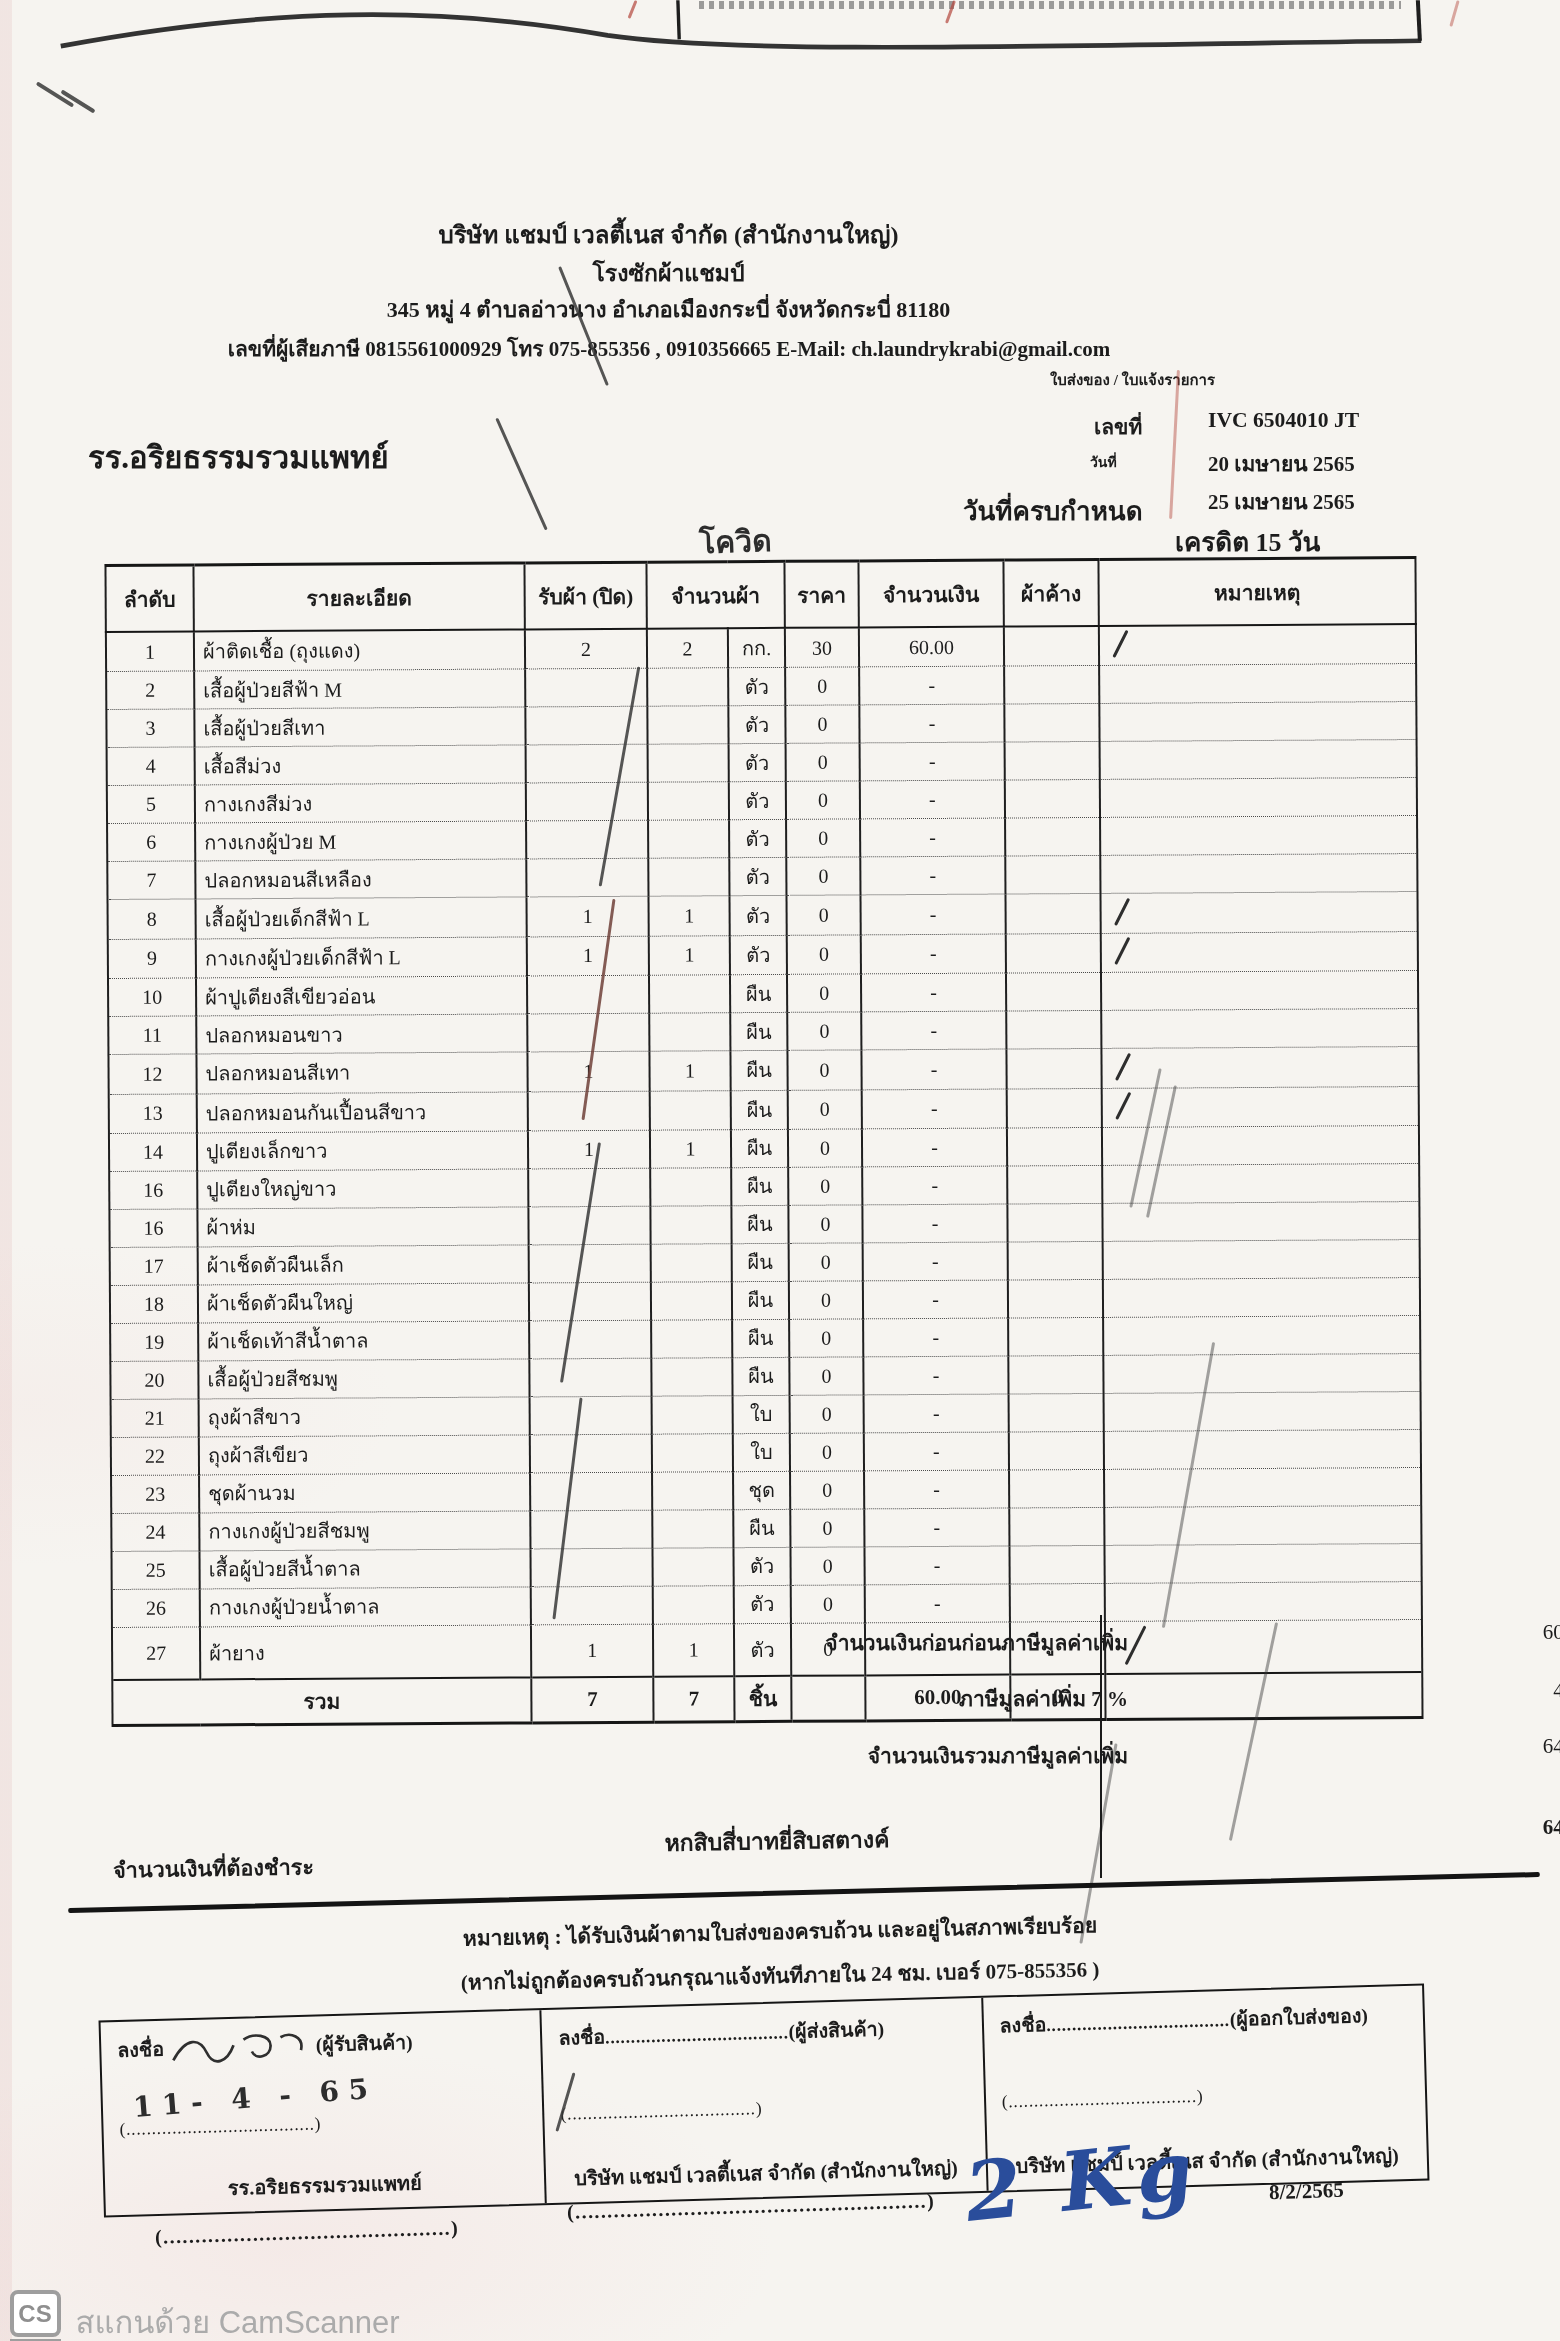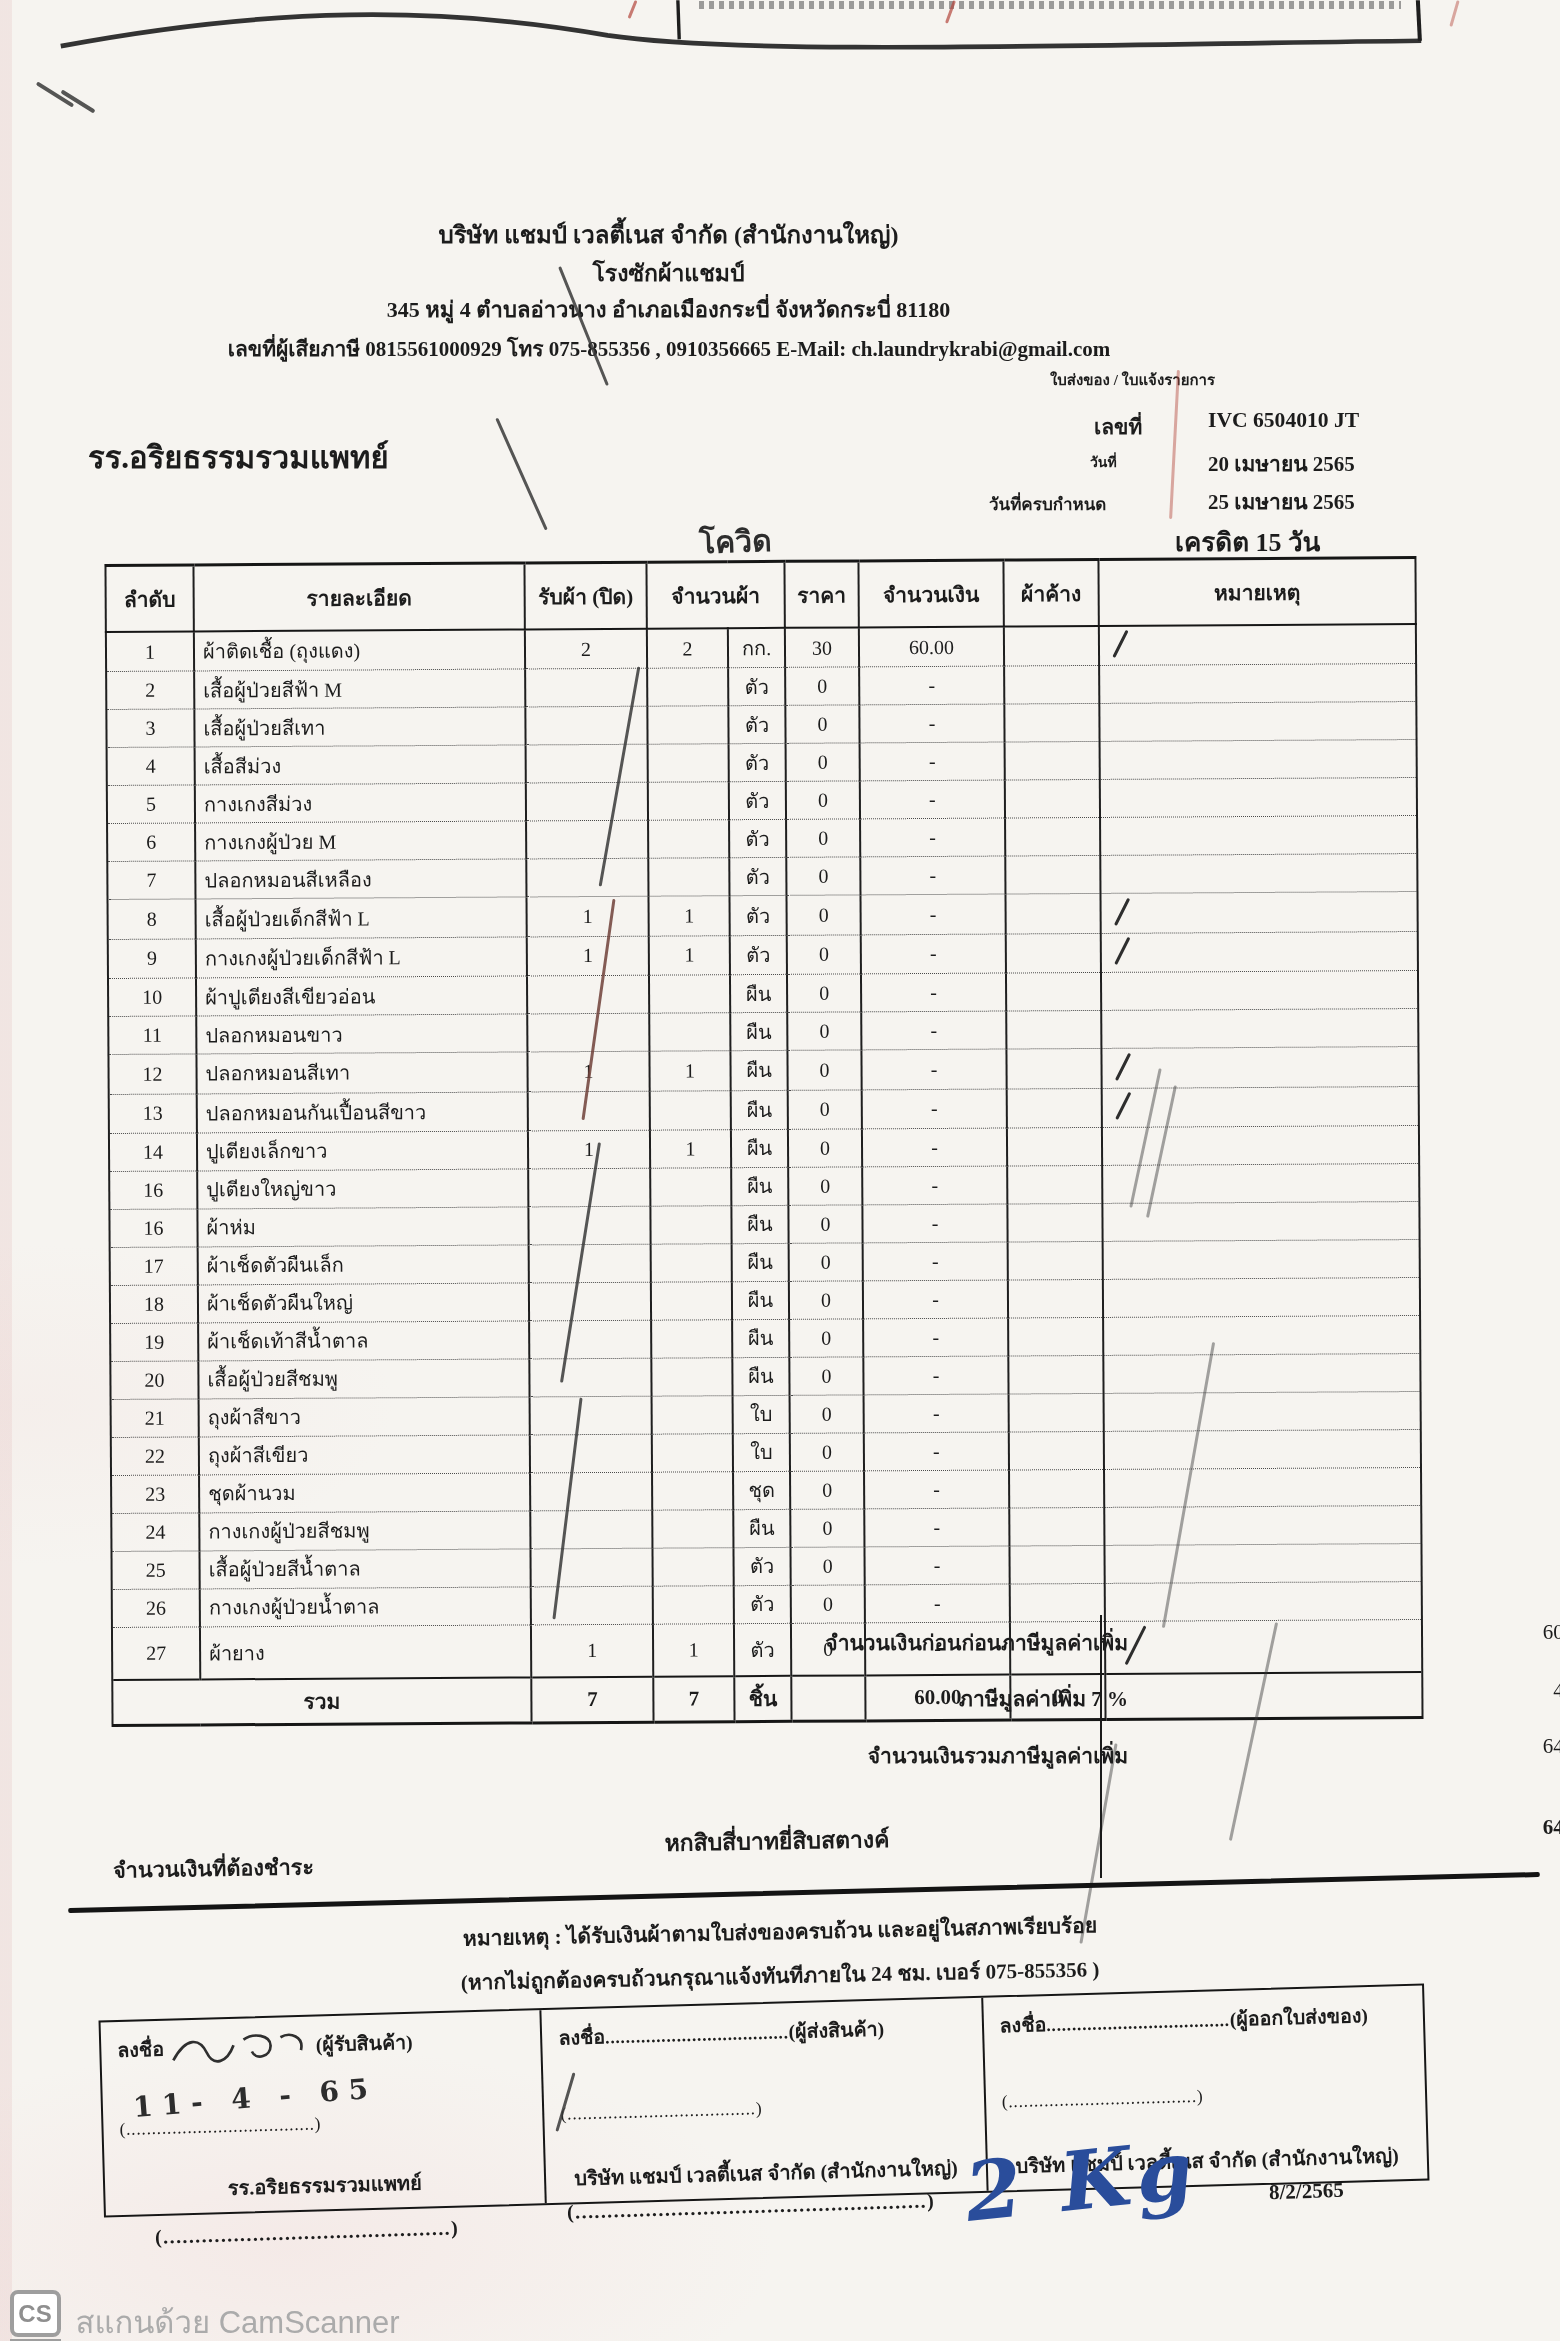--- a/index.html
+++ b/index.html
@@ -109,21 +109,21 @@
   <div class="abs hline" style="top:255px;font-size:23px;">โรงซักผ้าแชมป์</div>
   <div class="abs hline" style="top:292px;font-size:22px;">345 หมู่ 4 ตำบลอ่าวนาง อำเภอเมืองกระบี่ จังหวัดกระบี่ 81180</div>
   <div class="abs hline" style="top:332px;left:122px;width:1094px;font-size:21px;">เลขที่ผู้เสียภาษี 0815561000929 โทร 075-855356 , 0910356665 E-Mail: ch.laundrykrabi@gmail.com</div>
   <div class="abs stroke" style="left:582px;top:262px;width:3.4px;height:128px;transform:rotate(-22deg);"></div>
 
   <div class="abs docmeta" style="left:1050px;top:368px;font-size:15px;">ใบส่งของ / ใบแจ้งรายการ</div>
   <div class="abs docmeta" style="left:1094px;top:410px;font-size:21px;">เลขที่</div>
   <div class="abs docmeta" style="left:1208px;top:408px;font-size:21.6px;">IVC 6504010 JT</div>
   <div class="abs docmeta" style="left:1090px;top:451px;font-size:14px;">วันที่</div>
   <div class="abs docmeta" style="left:1208px;top:447px;font-size:21px;">20 เมษายน 2565</div>
-  <div class="abs docmeta" style="left:989px;top:490px;font-size:17px;">วันที่ครบกำหนด</div>
+  <div class="abs docmeta" style="left:963px;top:490px;font-size:26px;">วันที่ครบกำหนด</div>
   <div class="abs docmeta" style="left:1208px;top:485px;font-size:21px;">25 เมษายน 2565</div>
   <div class="abs docmeta" style="left:1175px;top:521px;font-size:26px;">เครดิต 15 วัน</div>
   <div class="abs stroke red faint" style="left:1173px;top:370px;width:2.7px;height:149px;transform:rotate(3deg);"></div>
 
   <div class="abs b" style="left:88px;top:432px;font-size:31px;">รร.อริยธรรมรวมแพทย์</div>
   <div class="abs stroke" style="left:520px;top:413px;width:3.4px;height:122px;transform:rotate(-24deg);"></div>
 
   <div class="abs hand b" style="left:699px;top:518px;font-size:30px;transform:rotate(-2deg);">โควิด</div>
 
   <table class="items">

